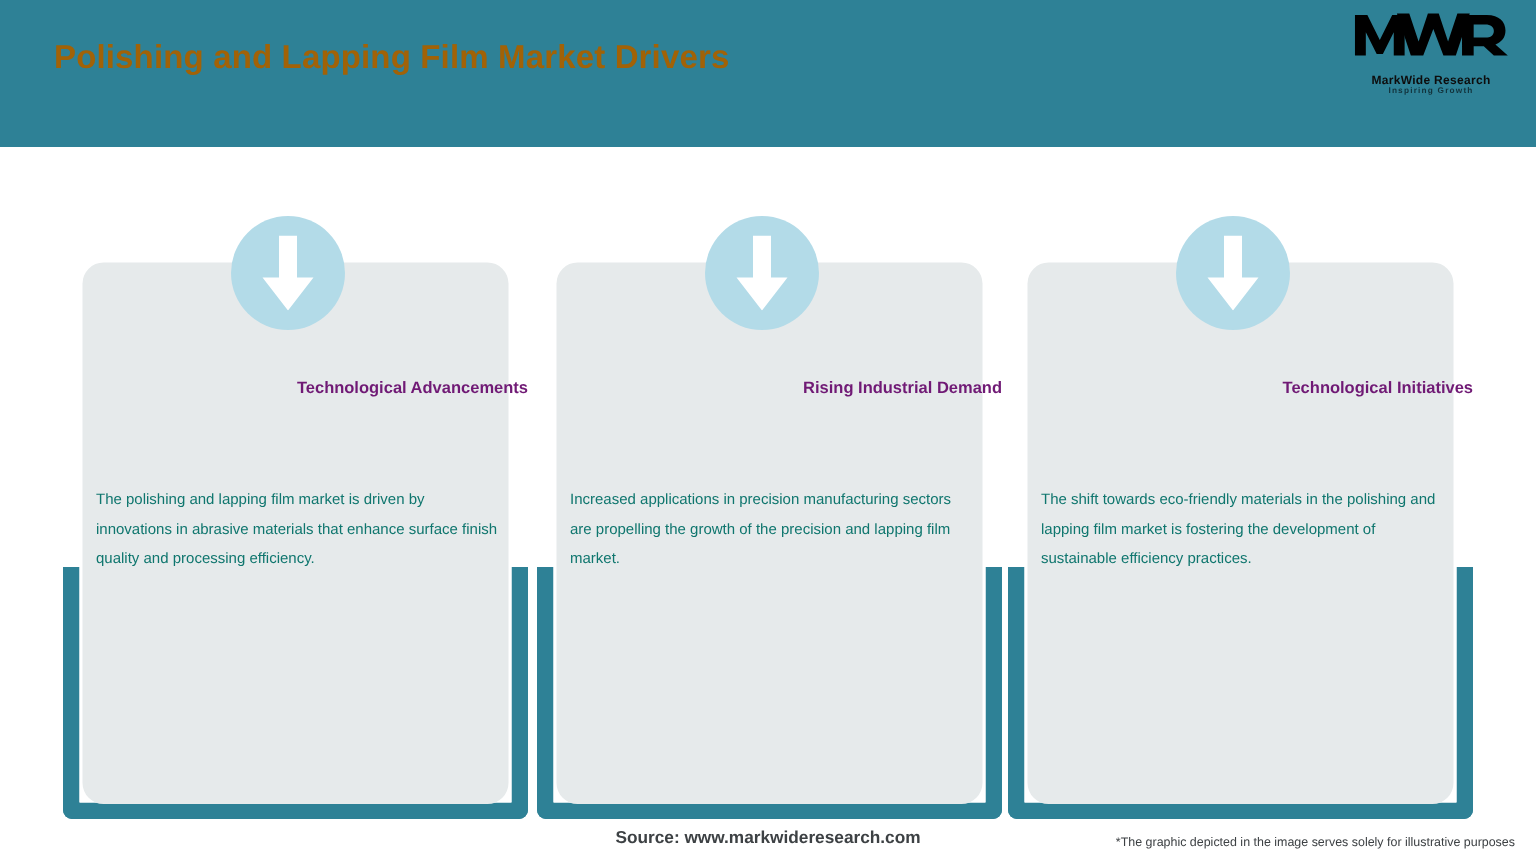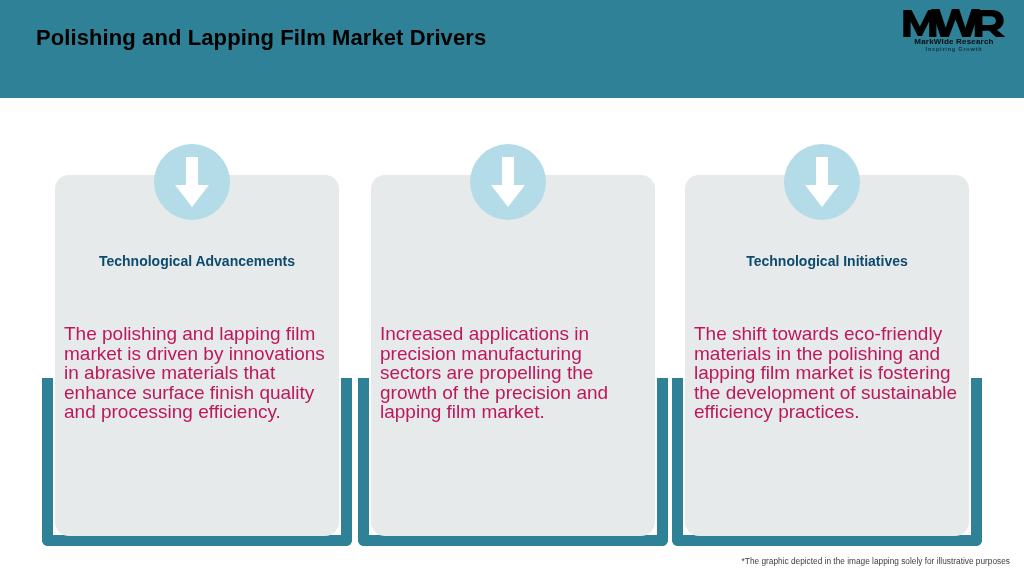--- a/index.html
+++ b/index.html
@@ -30,21 +30,21 @@
     width: 1024px;
     height: 98px;
     background: #2e8196;
   }
   .header-title {
     position: absolute;
     left: 36px;
     top: 25px;
     font-size: 22px;
     font-weight: bold;
-    color: #000000;
+    color: #a16207;
     letter-spacing: 0.1px;
     white-space: nowrap;
   }
 
   
   .logo {
     position: absolute;
     right: 18px;
     top: 8px;
     width: 104px;
@@ -56,21 +56,21 @@
     width: 104px;
     height: 30px;
     display: block;
   }
   .logo-name {
     display: block;
     font-size: 8px;
     font-weight: bold;
     color: #0d0d0d;
     letter-spacing: 0.2px;
-    margin-top: 0;
+    margin-top: 12px;
   }
   .logo-tag {
     display: block;
     font-size: 5.5px;
     font-weight: bold;
     color: #12323b;
     letter-spacing: 0.8px;
     margin-top: 1px;
   }
 
@@ -135,35 +135,35 @@
     top: 13px;
     width: 36px;
     height: 50px;
   }
 
   .card-title {
     position: absolute;
     left: 0;
     top: 155px;
     width: 310px;
-    text-align: center;
-    font-size: 14px;
-    font-weight: bold;
-    color: #0c4a6e;
+    text-align: right;
+    font-size: 11px;
+    font-weight: bold;
+    color: #701a75;
     z-index: 4;
   }
 
   .card-body {
     position: absolute;
     left: 22px;
     top: 226px;
     width: 268px;
-    font-size: 19px;
+    font-size: 10px;
     line-height: 19.5px;
-    color: #be185d;
+    color: #0f766e;
     z-index: 4;
   }
 
   
   .source {
     position: absolute;
     left: 0;
     top: 553px;
     width: 1024px;
     text-align: center;
@@ -218,32 +218,34 @@
     </div>
 
     <div class="card-slot s1">
       <div class="bracket"></div>
       <div class="card"></div>
       <div class="icon-circle">
         <svg class="arrow-svg" viewBox="0 0 36 50">
           <polygon points="12,0 24,0 24,28 35,28 18,50 1,28 12,28" fill="#ffffff"></polygon>
         </svg>
       </div>
+      <div class="card-title">Rising Industrial Demand</div>
       <div class="card-body">Increased applications in precision manufacturing sectors are propelling the growth of the precision and lapping film market.</div>
     </div>
 
     <div class="card-slot s2">
       <div class="bracket"></div>
       <div class="card"></div>
       <div class="icon-circle">
         <svg class="arrow-svg" viewBox="0 0 36 50">
           <polygon points="12,0 24,0 24,28 35,28 18,50 1,28 12,28" fill="#ffffff"></polygon>
         </svg>
       </div>
       <div class="card-title">Technological Initiatives</div>
       <div class="card-body">The shift towards eco-friendly materials in the polishing and lapping film market is fostering the development of sustainable efficiency practices.</div>
     </div>
 
   </div>
 
-  <div class="disclaimer">*The graphic depicted in the image lapping solely for illustrative purposes</div>
+  <div class="source">Source: www.markwideresearch.com</div>
+  <div class="disclaimer">*The graphic depicted in the image serves solely for illustrative purposes</div>
 
 </div>
 
 </body></html>

